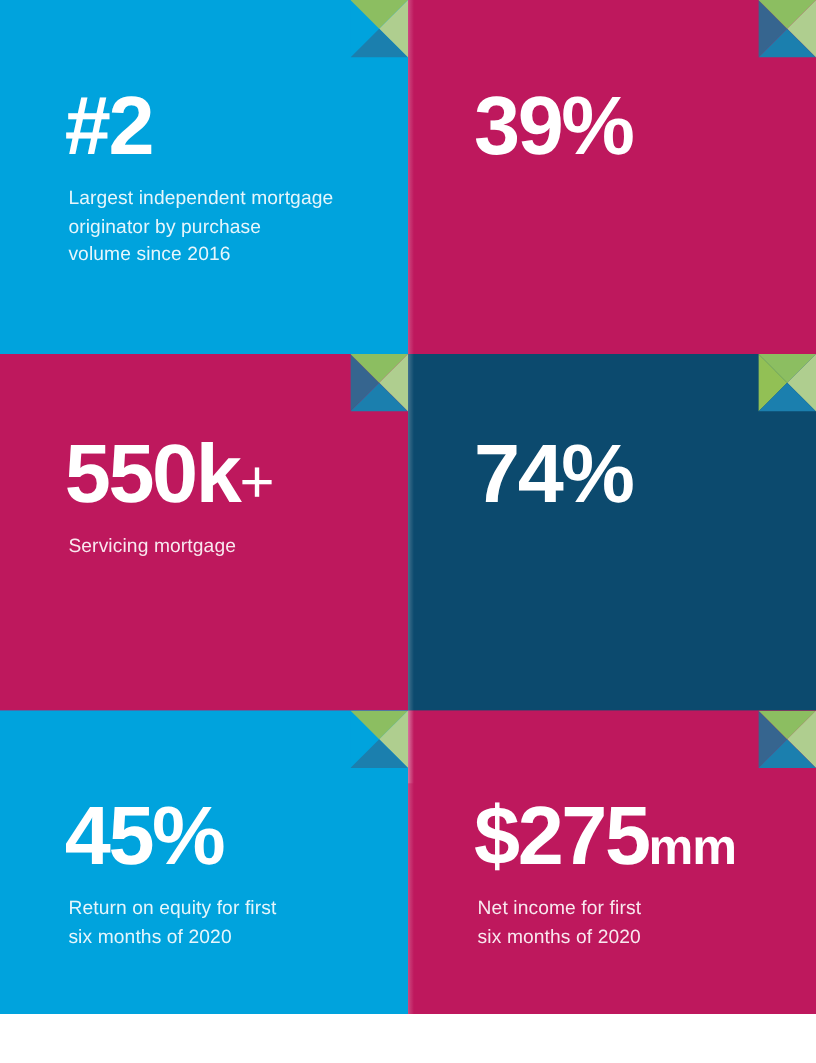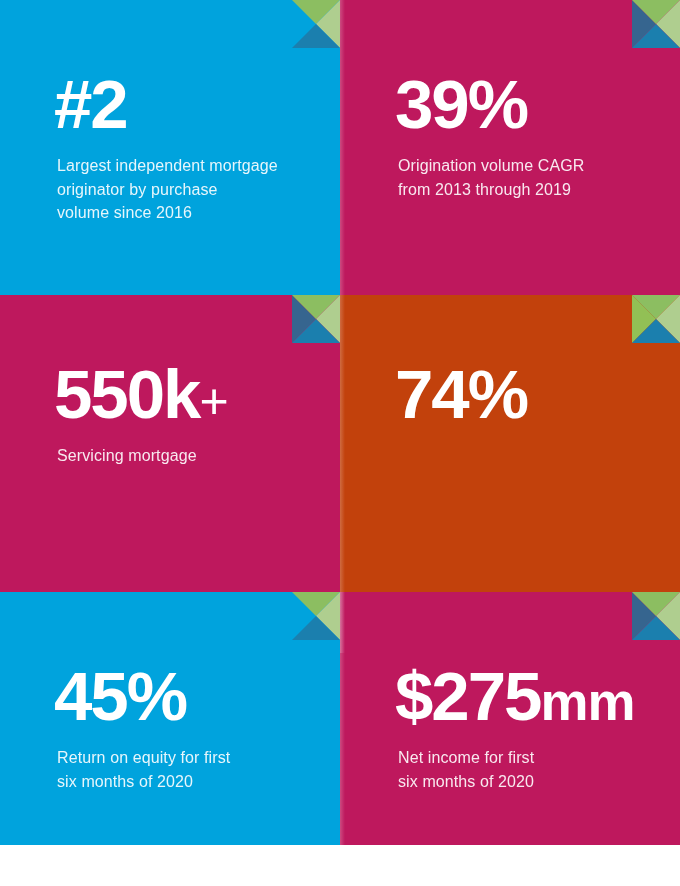--- a/index.html
+++ b/index.html
@@ -31,21 +31,21 @@
   .panel.r0 { top: 0px;   height: 295px; }
   .panel.r1 { top: 295px; height: 358px; }
   .panel.r2 { top: 592px; height: 253px; }
 
   .panel.c0 { left: 0px;   width: 340px; }
   .panel.c1 { left: 340px; width: 340px; }
 
   
   .panel.bg-cyan  { background: #00A3DD; }
   .panel.bg-blue  { background: #be185d; }
-  .panel.bg-green { background: #c2410c; }
+  .panel.bg-green { background: #0c4a6e; }
 
   
   .panel.c1::before {
     content: "";
     position: absolute;
     left: 0; top: 0; bottom: 0;
     width: 5px;
     background: linear-gradient(to right, rgba(255,255,255,0.22), rgba(255,255,255,0.0));
     pointer-events: none;
     z-index: 3;
@@ -83,21 +83,21 @@
     display: block;
     color: #ffffff;
     font-size: 69px;
     font-weight: bold;
     line-height: 0.96;
     letter-spacing: -2px;
     white-space: nowrap;
     margin: 0 0 0 -3px;
   }
   .stat-value .suffix {
-    font-size: 54px;
+    font-size: 42px;
     letter-spacing: -1px;
   }
   .stat-value .suffix.plus {
     font-size: 50px;
     font-weight: 500;
     letter-spacing: 0px;
   }
 
   .stat-caption {
     display: block;
@@ -130,22 +130,20 @@
     </div>
     <div class="panel r0 c1 bg-blue">
       <svg class="corner-deco" viewBox="0 0 48 48" width="48" height="48">
         <polygon points="0,0 24,24 0,48" fill="#36658F"></polygon>
         <polygon points="0,0 48,0 24,24" fill="#8CBE61"></polygon>
         <polygon points="48,0 48,48 24,24" fill="#AFCE8F"></polygon>
         <polygon points="0,48 24,24 48,48" fill="#1B7FAE"></polygon>
       </svg>
       <div class="stat-body">
         <span class="stat-value"><span class="main">39%</span></span>
-        <span class="stat-caption">Origination volume CAGR
-from 2013 through 2019</span>
       </div>
     </div>
     <div class="panel r1 c0 bg-blue">
       <svg class="corner-deco" viewBox="0 0 48 48" width="48" height="48">
         <polygon points="0,0 24,24 0,48" fill="#36658F"></polygon>
         <polygon points="0,0 48,0 24,24" fill="#8CBE61"></polygon>
         <polygon points="48,0 48,48 24,24" fill="#AFCE8F"></polygon>
         <polygon points="0,48 24,24 48,48" fill="#1B7FAE"></polygon>
       </svg>
       <div class="stat-body">

